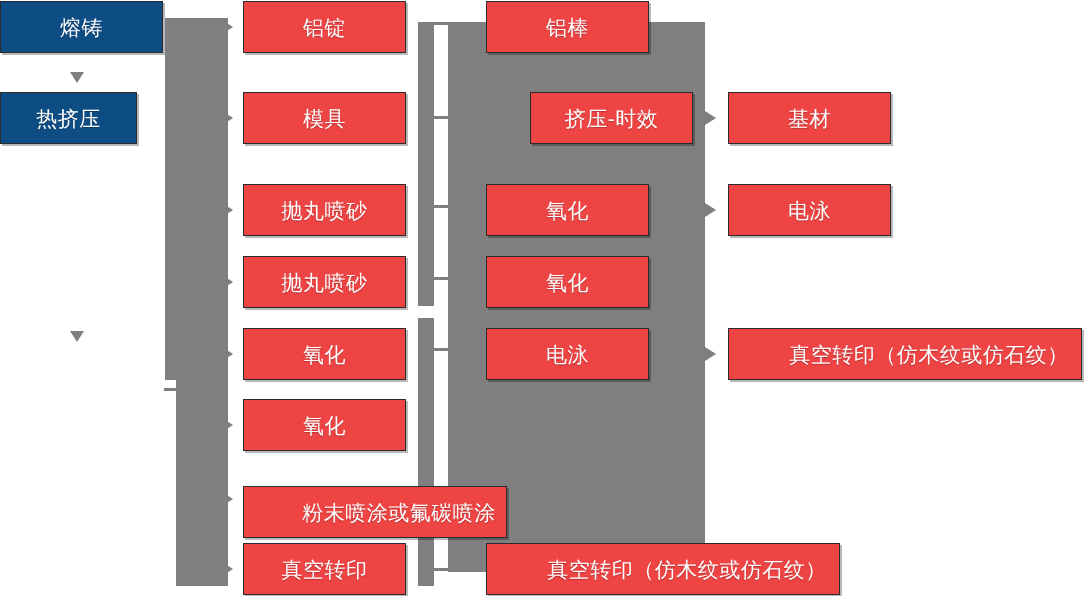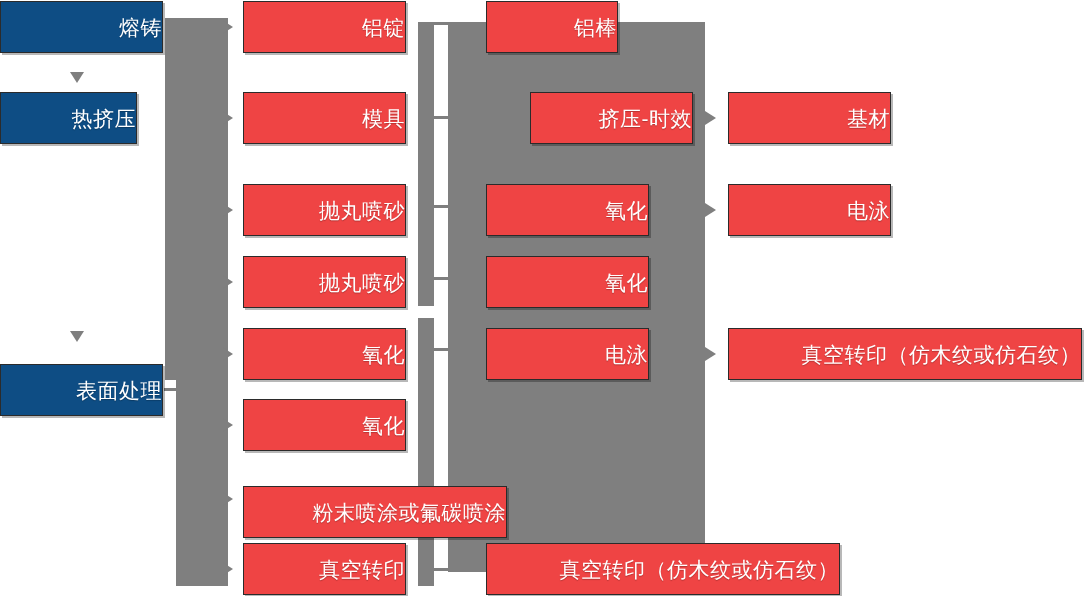--- a/index.html
+++ b/index.html
@@ -29,21 +29,21 @@
     width:0;height:0;
     border-left:7px solid transparent;
     border-right:7px solid transparent;
     border-top:11px solid #7F7F7F;
   }
 
   
   .box{
     position:absolute;
     box-sizing:border-box;
-    display:flex;align-items:center;justify-content:flex-end;
+    display:flex;align-items:center;justify-content:center;
     color:#ffffff;
     font-size:21px;
     line-height:1;
     letter-spacing:.5px;
     white-space:nowrap;
     border:1px solid #2B2B2B;
     box-shadow:2px 2px 0 rgba(0,0,0,.28);
     text-shadow:0 1px 1px rgba(0,0,0,.25);
   }
   .box.dark{background:#0E4D84;}
@@ -91,23 +91,20 @@
   <div class="arrow" style="left:705px;top:347px;"></div>
 
   <div class="box dark" style="left:0px;top:1px;width:163px;height:52px;">
     <span>熔铸</span>
   </div>
 
   <div class="box dark" style="left:0px;top:92px;width:137px;height:52px;">
     <span>热挤压</span>
   </div>
 
-  <div class="box dark" style="left:0px;top:364px;width:163px;height:52px;">
-    <span>表面处理</span>
-  </div>
 
   <div class="box bright" style="left:243px;top:1px;width:163px;height:52px;">
     <span>铝锭</span>
   </div>
 
   <div class="box bright" style="left:243px;top:92px;width:163px;height:52px;">
     <span>模具</span>
   </div>
 
   <div class="box bright" style="left:243px;top:184px;width:163px;height:52px;">
@@ -127,21 +124,21 @@
   </div>
 
   <div class="box bright wide" style="left:243px;top:486px;width:264px;height:52px;">
     <span>粉末喷涂或氟碳喷涂</span>
   </div>
 
   <div class="box bright" style="left:243px;top:543px;width:163px;height:52px;">
     <span>真空转印</span>
   </div>
 
-  <div class="box bright" style="left:486px;top:1px;width:132px;height:52px;">
+  <div class="box bright" style="left:486px;top:1px;width:163px;height:52px;">
     <span>铝棒</span>
   </div>
 
   <div class="box bright" style="left:486px;top:92px;width:163px;height:52px;margin-left:44px;">
     <span>挤压-时效</span>
   </div>
 
   <div class="box bright" style="left:486px;top:184px;width:163px;height:52px;">
     <span>氧化</span>
   </div>

